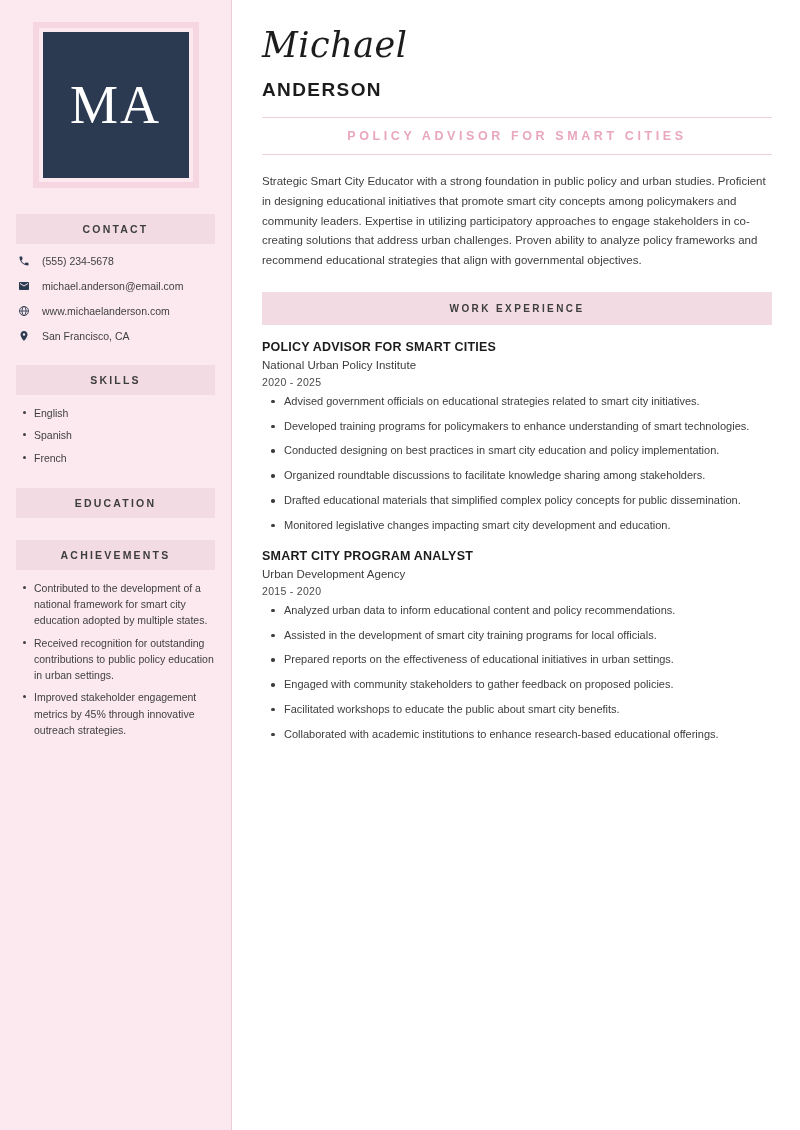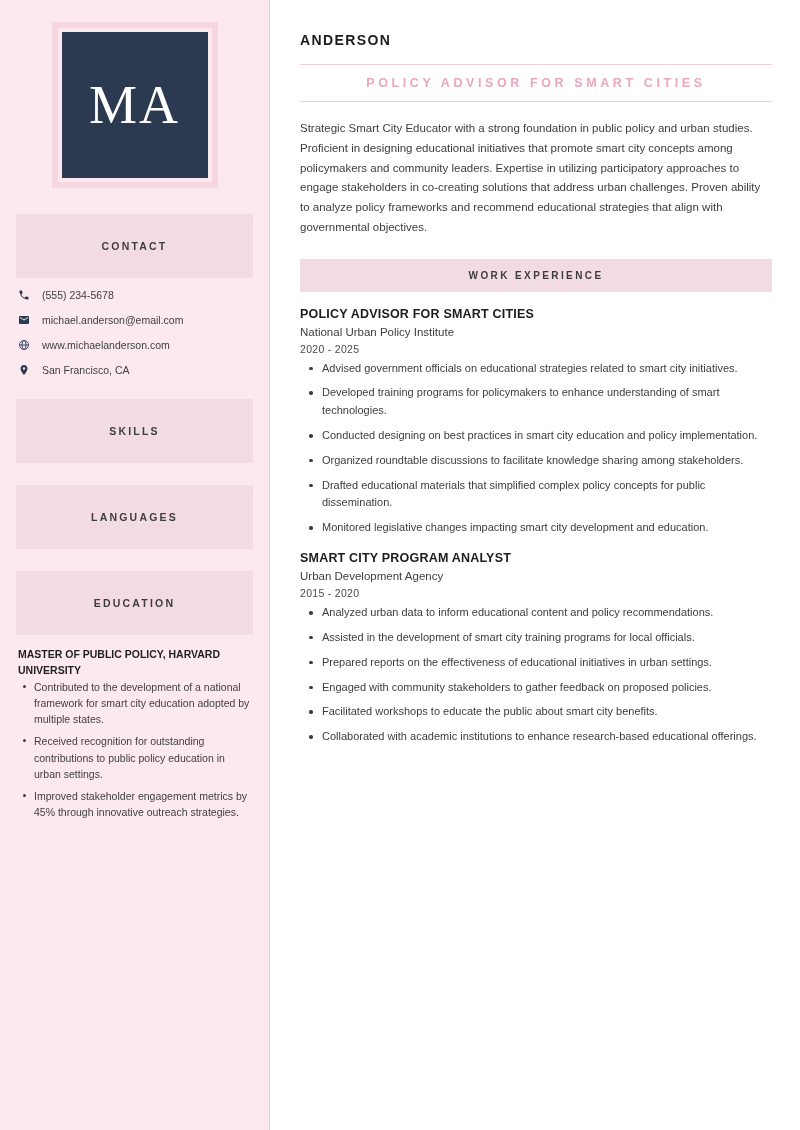--- a/index.html
+++ b/index.html
@@ -16,21 +16,21 @@
   }
   .resume {
     display: flex;
     width: 800px;
     height: 1130px;
     box-sizing: border-box;
   }
 
   
   .sidebar {
-    width: 270px;
+    width: 232px;
     background: #fbe9ef;
     box-sizing: border-box;
     padding: 0 16px;
     position: relative;
     border-right: 1px solid #e9cdd7;
   }
   .monogram-wrap {
     margin: 22px auto 0 auto;
     width: 166px;
     height: 166px;
@@ -53,21 +53,21 @@
     font-family: "Liberation Serif", serif;
   }
 
   .sb-heading {
     background: #f3dbe4;
     text-align: center;
     font-size: 10.5px;
     font-weight: bold;
     letter-spacing: 2.2px;
     color: #3d3d3d;
-    padding: 26px 0;
+    padding: 9px 0;
     margin: 22px 0 10px 0;
   }
   .sb-heading.first { margin-top: 26px; }
 
   .contact-list {
     margin: 0;
     padding: 0 0 0 2px;
     list-style: none;
     text-align: right;
   }
@@ -129,25 +129,25 @@
   }
   .name-first {
     font-family: "DejaVu Serif", serif;
     font-style: italic;
     font-size: 35px;
     color: #1c1c1c;
     line-height: 1;
     letter-spacing: 0.5px;
   }
   .name-last {
-    font-size: 14px;
+    font-size: 19px;
     font-weight: bold;
     letter-spacing: 1.4px;
     color: #1c1c1c;
-    margin-top: 4px;
+    margin-top: 16px;
   }
   .title-band {
     border-top: 1px solid #eccfdb;
     border-bottom: 1px solid #eccfdb;
     margin-top: 16px;
     padding: 11px 0;
     text-align: center;
     color: #e9a7be;
     font-size: 12.5px;
     font-weight: bold;
@@ -255,35 +255,40 @@
           <svg width="12" height="12" viewBox="0 0 24 24" fill="currentColor">
               <path d="M12 2C8.1 2 5 5.1 5 9c0 5.2 7 13 7 13s7-7.8 7-13c0-3.9-3.1-7-7-7zm0 9.5A2.5 2.5 0 1 1 12 6.5a2.5 2.5 0 0 1 0 5z"></path>
             </svg>
         </span>
         <span>San Francisco, CA</span>
       </li>
     </ul>
 
     <div class="sb-heading">SKILLS</div>
 
-    <div class="sb-heading">LANGUAGES</div>
+    <ul class="bullets">
+      <li>English</li>
+      <li>Spanish</li>
+      <li>French</li>
+    </ul>
 
     <div class="sb-heading">EDUCATION</div>
-    <div class="edu-degree">MASTER OF PUBLIC POLICY, HARVARD UNIVERSITY</div>
-
+
+    <div class="sb-heading">ACHIEVEMENTS</div>
     <ul class="bullets">
       <li>Contributed to the development of a national framework for smart city education adopted by multiple states.</li>
       <li>Received recognition for outstanding contributions to public policy education in urban settings.</li>
       <li>Improved stakeholder engagement metrics by 45% through innovative outreach strategies.</li>
     </ul>
 
   </aside>
 
   <main class="main">
 
+    <div class="name-first">Michael</div>
     <div class="name-last">ANDERSON</div>
 
     <div class="title-band">POLICY ADVISOR FOR SMART CITIES</div>
 
     <p class="summary">Strategic Smart City Educator with a strong foundation in public policy and urban studies. Proficient in designing educational initiatives that promote smart city concepts among policymakers and community leaders. Expertise in utilizing participatory approaches to engage stakeholders in co-creating solutions that address urban challenges. Proven ability to analyze policy frameworks and recommend educational strategies that align with governmental objectives.</p>
 
     <div class="section-band">WORK EXPERIENCE</div>
 
     <div class="job-block">
       <div class="job-title">POLICY ADVISOR FOR SMART CITIES</div>

